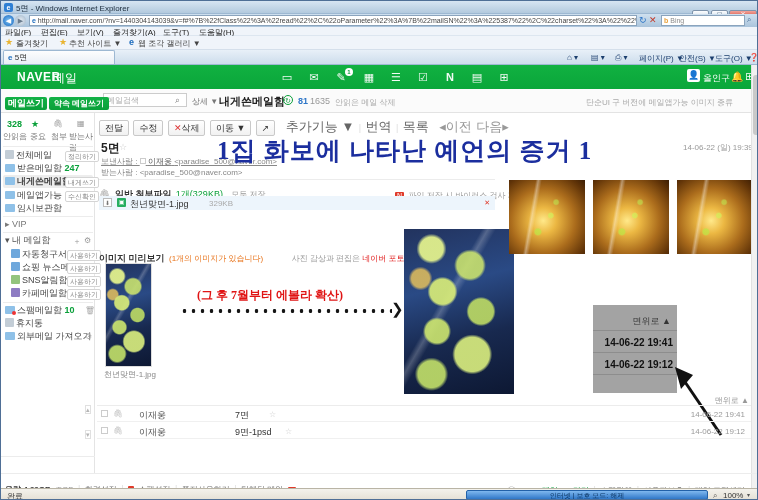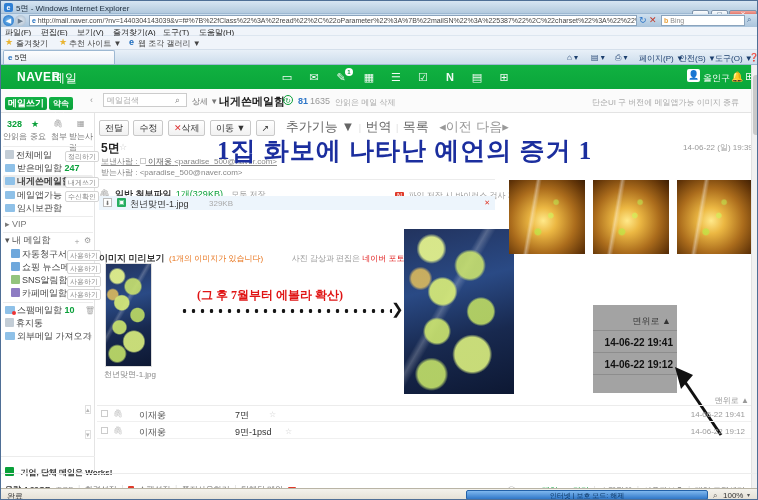--- a/index.html
+++ b/index.html
@@ -146,26 +146,26 @@
   <div class="abs listbar">
     <span class="abs" style="left:89px;top:6px;font-size:9px;color:#999;">‹</span>
     <span class="abs" style="left:102px;top:4px;width:84px;height:14px;border:1px solid #ccc;background:#fff;font-size:8px;color:#aaa;line-height:13px;padding-left:3px;">메일검색</span>
     <span class="abs" style="left:174px;top:6px;font-size:9px;color:#777;">⌕</span>
     <span class="abs tx8" style="left:191px;top:7px;color:#777;">상세 ▼</span>
     <span class="abs" style="left:218px;top:5px;font-size:11px;font-weight:bold;color:#222;">내게쓴메일함</span>
     <span class="abs" style="left:282px;top:6px;width:10px;height:10px;border:1px solid #0aa03a;border-radius:50%;color:#0aa03a;font-size:7px;line-height:9px;text-align:center;">↻</span>
     <span class="abs tx9 b" style="left:297px;top:7px;color:#2f77c8;">81</span>
     <span class="abs tx9" style="left:309px;top:7px;color:#999;">1635</span>
     <span class="abs tx8" style="left:334px;top:8px;color:#aaa;">안읽은 메일 삭제</span>
-    <span class="abs tx8" style="right:20px;top:8px;color:#aaa;">단순UI 구 버전에 메일앱가능 이미지 종류</span>
+    <span class="abs tx8" style="right:26px;top:8px;color:#aaa;">단순UI 구 버전에 메일앱가능 이미지 종류</span>
   </div>
 
   <div class="abs sidebar"></div>
   <div class="abs greenbtn" style="left:4px;top:96px;width:42px;height:13px;">메일쓰기</div>
-  <div class="abs greenbtn" style="left:48px;top:96px;width:24px;height:13px;font-size:8px;">약속 메일쓰기</div>
+  <div class="abs greenbtn" style="left:48px;top:96px;width:60px;height:13px;font-size:8px;">약속 메일쓰기</div>
 
   <div class="abs" style="left:2px;top:118px;width:90px;height:24px;">
     <span class="abs cnt tx9" style="left:4px;top:0;">328</span>
     <span class="abs tx8" style="left:0px;top:12px;color:#777;">안읽음</span>
     <span class="abs" style="left:28px;top:0;color:#0aa03a;font-size:9px;">★</span>
     <span class="abs tx8" style="left:27px;top:12px;color:#777;">중요</span>
     <span class="abs" style="left:50px;top:0;color:#999;font-size:8px;">🖇</span>
     <span class="abs tx8" style="left:48px;top:12px;color:#777;">첨부</span>
     <span class="abs" style="left:74px;top:0;color:#999;font-size:8px;">▦</span>
     <span class="abs tx8" style="left:66px;top:12px;color:#777;">받는사람</span>
@@ -202,24 +202,20 @@
   <div class="abs sideitem" style="left:4px;top:303px;"><span class="fold red"></span><span>스팸메일함</span> <span class="cnt">10</span></div>
   <span class="abs" style="left:84px;top:305px;font-size:8px;color:#aaa;">🗑</span>
   <div class="abs sideitem" style="left:4px;top:316px;"><span class="sq" style="background:#c3cdd6;"></span><span>휴지통</span></div>
   <div class="abs sideitem" style="left:4px;top:329px;"><span class="fold"></span><span>외부메일 가져오기</span></div>
   <span class="abs" style="left:84px;top:331px;font-size:8px;color:#aaa;">⚙</span>
 
   <span class="abs" style="left:84px;top:404px;font-size:7px;color:#b5b5b5;border:1px solid #e0e0e0;line-height:7px;">▴</span>
   <span class="abs" style="left:84px;top:429px;font-size:7px;color:#b5b5b5;border:1px solid #e0e0e0;line-height:7px;">▾</span>
 
   <div class="abs hr" style="left:0px;top:455px;width:94px;"></div>
-  <div class="abs" style="left:4px;top:460px;">
-    <span class="sq" style="background:#0aa03a;"></span>
-    <span class="tx8 b" style="color:#333;">기업, 단체 메일은 Works!</span>
-  </div>
 
   <div class="abs" style="left:98px;top:116px;">
     <span class="toolbtn">전달</span>
     <span class="toolbtn">수정</span>
     <span class="toolbtn"><span style="color:#d33;">✕</span><span>삭제</span></span>
     <span class="toolbtn">이동 ▼</span>
     <span class="toolbtn"><span>↗</span></span>
     <span class="lnk" style="margin-left:6px;">추가기능 ▼</span>
     <span class="sep">|</span>
     <span class="lnk">번역</span>

